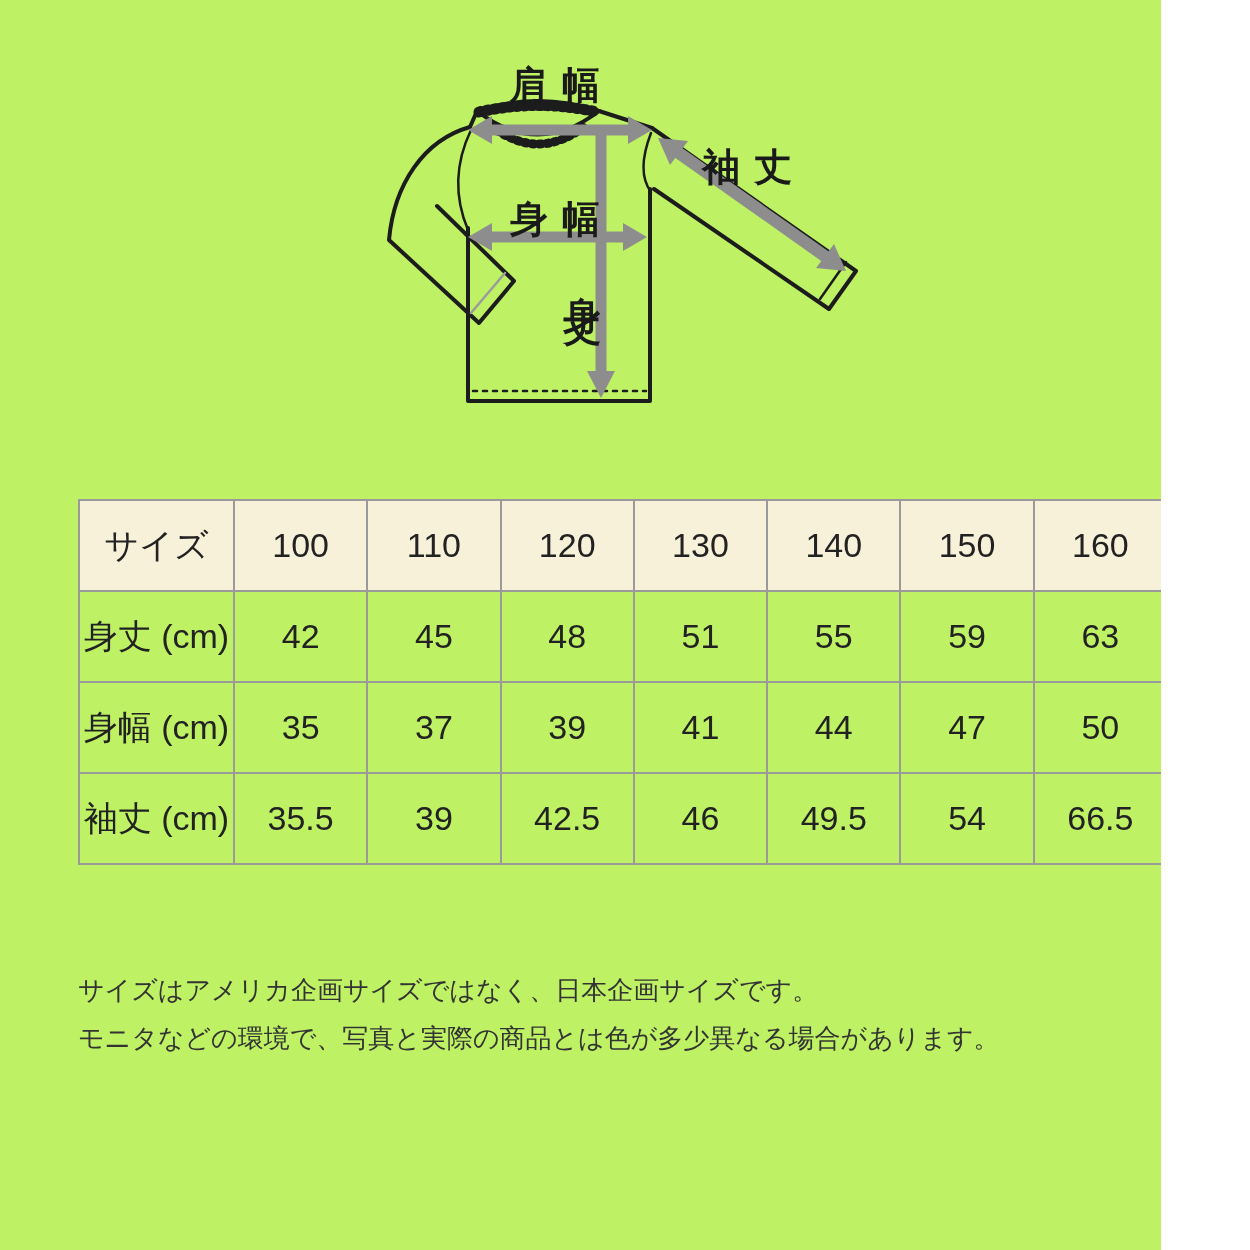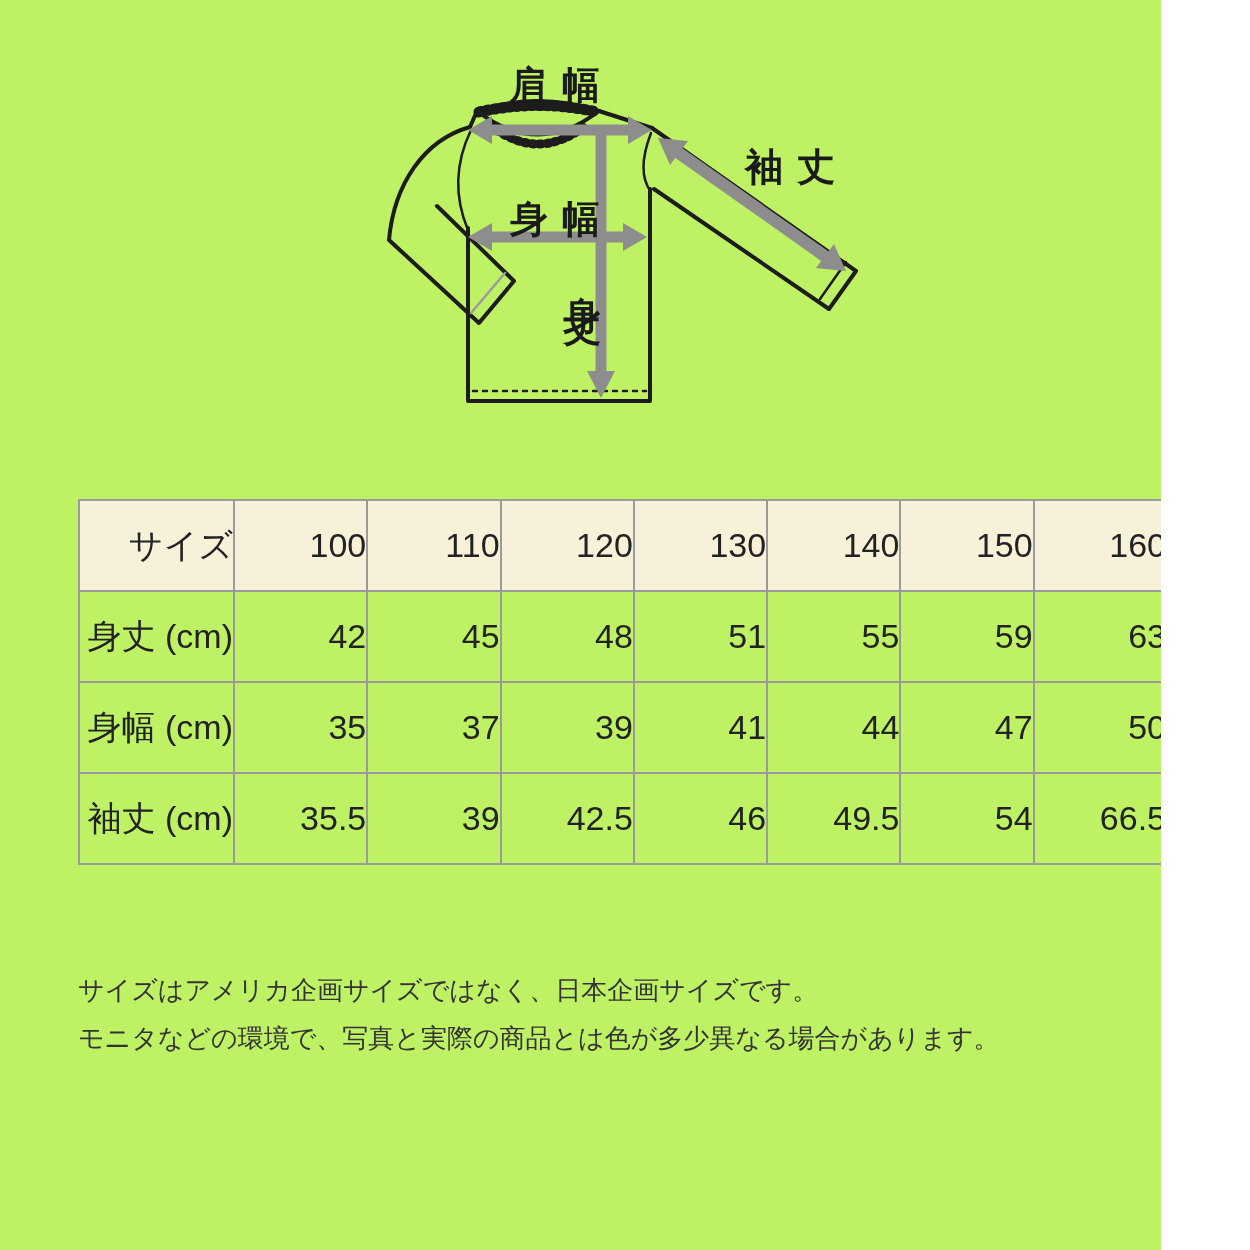--- a/index.html
+++ b/index.html
@@ -27,21 +27,21 @@
   svg.diagram .arrow-shaft{stroke:var(--arrow-color);stroke-width:11;stroke-linecap:butt;}
   svg.diagram .arrow-shaft.sleeve{stroke-width:12;}
   svg.diagram .arrow-head{fill:var(--arrow-color);stroke:none;}
   .measure-label{position:absolute;font-size:38px;font-weight:700;color:#1a1a1a;letter-spacing:14px;white-space:nowrap;}
   .measure-label.vertical{writing-mode:vertical-rl;letter-spacing:12px;}
 
   
   table.size-table{position:absolute;left:78px;top:499px;width:1090px;border-collapse:collapse;table-layout:fixed;}
   .size-table th,.size-table td{
     border:2px solid var(--border-color);
-    height:91px;text-align:right;vertical-align:middle;
+    height:91px;text-align:center;vertical-align:middle;
     font-size:34px;font-weight:400;color:var(--text-color);
   }
   .size-table thead th{background:var(--header-bg);}
 
   
   .notes{position:absolute;left:78px;top:966px;width:1140px;}
   .notes p{font-size:26px;line-height:48px;color:var(--note-color);white-space:nowrap;}
 </style>
 </head>
 <body>
@@ -85,21 +85,21 @@
         <polygon class="arrow-head" points="601,398 587,371 615,371"></polygon>
       </g>
       <g>
         <line class="arrow-shaft sleeve" x1="676" y1="151" x2="826" y2="257"></line>
         <polygon class="arrow-head" points="658,138 670,165 688,141"></polygon>
         <polygon class="arrow-head" points="846,271 816,268 834,244"></polygon>
       </g>
     </svg>
 
     <div class="measure-label" style="left:510px;top:60px">肩幅</div>
-    <div class="measure-label" style="left:745px;top:142px">袖丈</div>
+    <div class="measure-label" style="left:702px;top:142px">袖丈</div>
     <div class="measure-label" style="left:510px;top:194px">身幅</div>
     <div class="measure-label vertical" style="left:556px;top:266px">身丈</div>
   </div>
 
   <table class="size-table">
     <colgroup>
       <col style="width:155px">
       <col>
         <col>
         <col>

